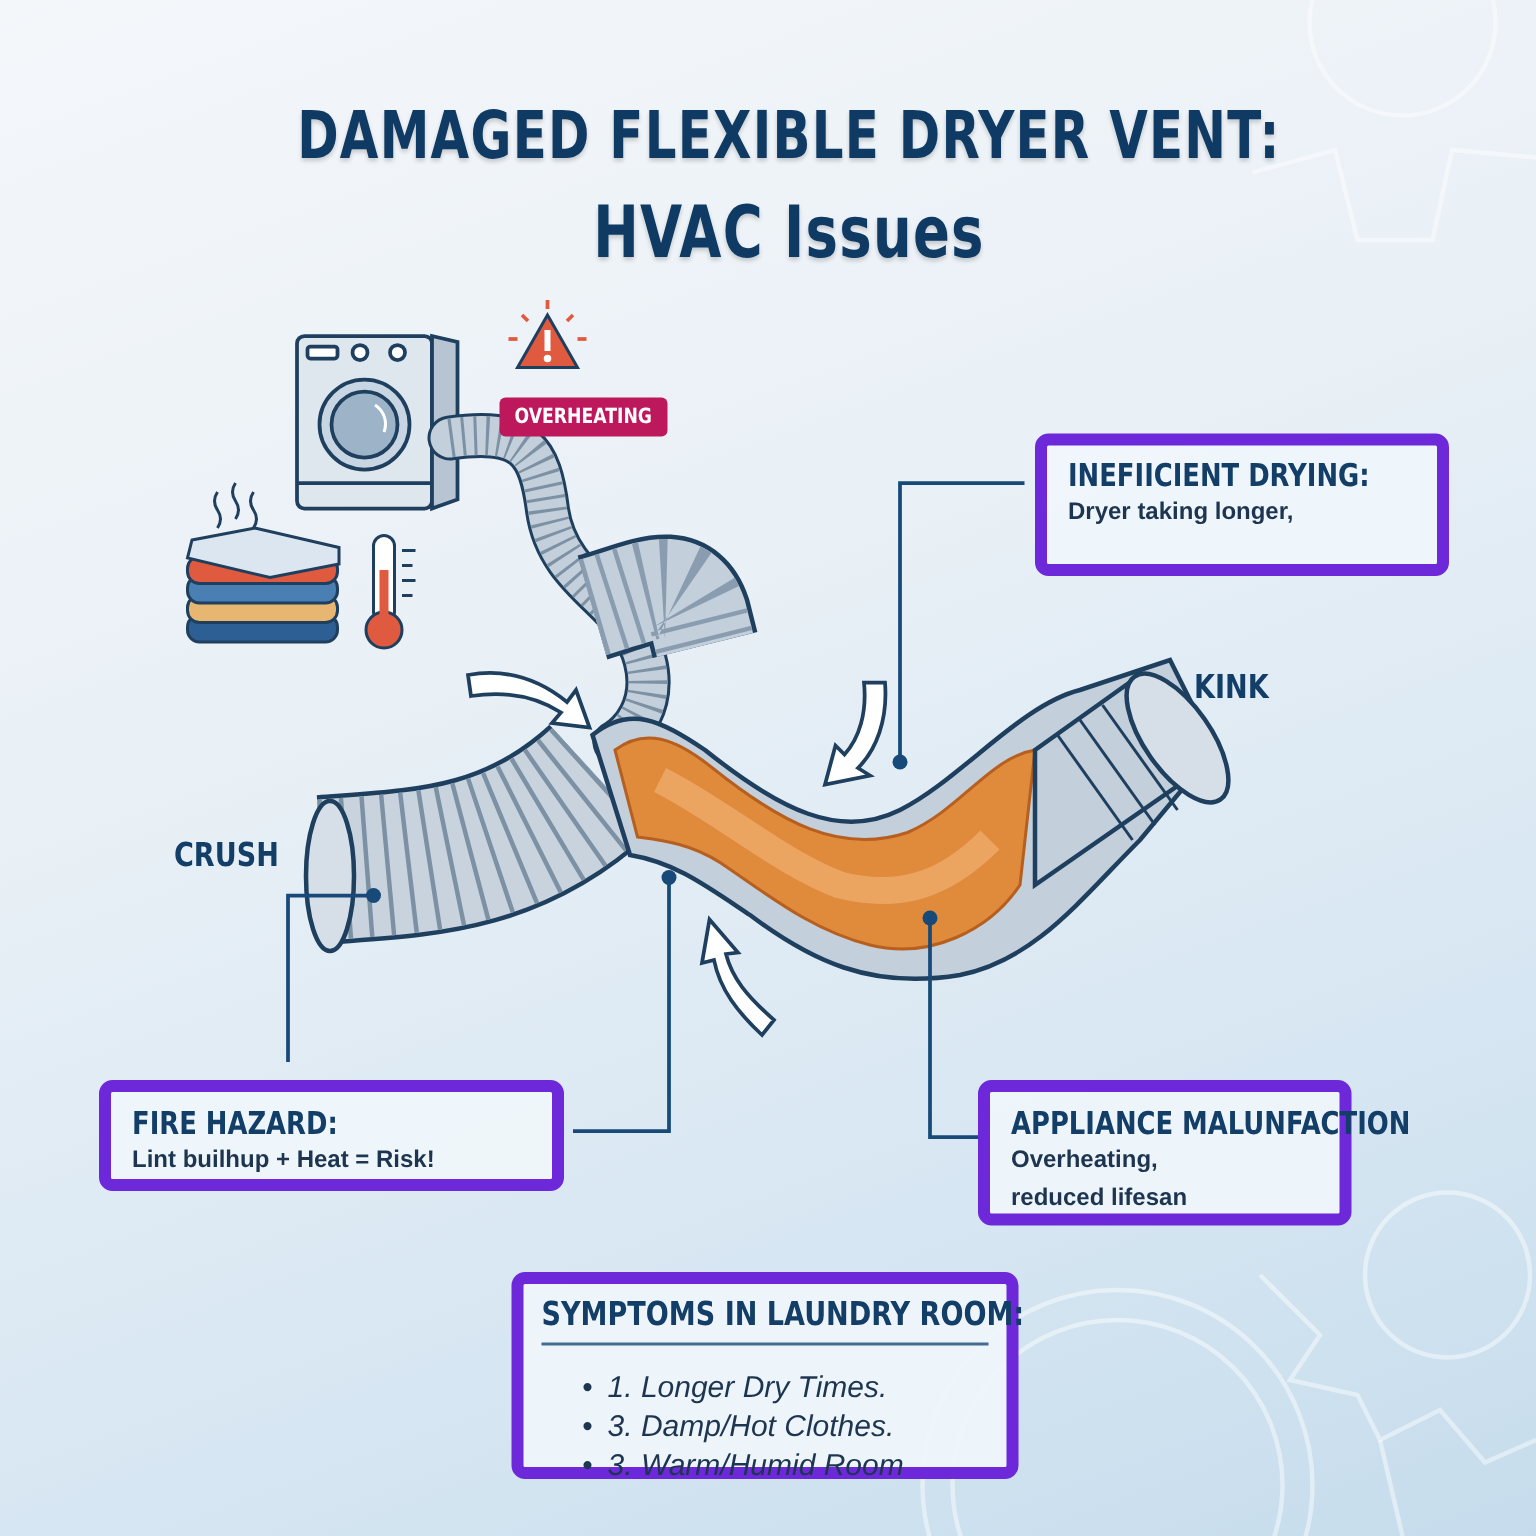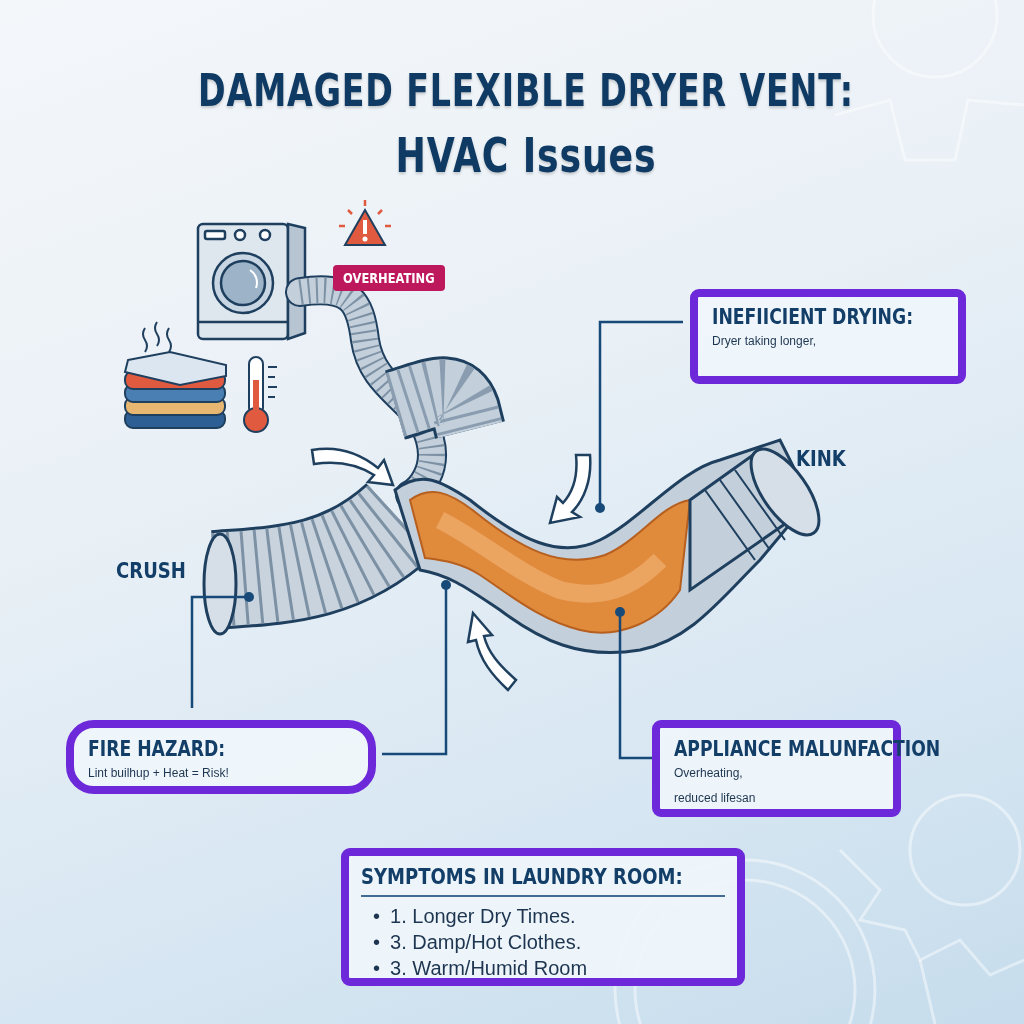--- a/index.html
+++ b/index.html
@@ -21,33 +21,33 @@
   .box {
     position: absolute; background: rgba(240,246,251,0.92);
     border: 8px solid #6d28d9; border-radius: 9px; box-sizing: border-box;
     color: #173a5c;
   }
   .box .head {
     display: block; font-family: "DejaVu Sans", sans-serif; font-weight: bold;
     color: #123e68; font-size: 21px; transform: scaleX(0.82); transform-origin: left;
     white-space: nowrap;
   }
-  .box .body { display: block; font-size: 12px; line-height: 25px; color: #1d3550; }
+  .box .body { display: block; font-size: 16px; line-height: 25px; color: #1d3550; font-weight: bold; }
   .label {
     position: absolute; font-family: "DejaVu Sans", sans-serif; font-weight: bold;
     color: #123e68; font-size: 22px; transform: scaleX(0.82); transform-origin: left;
   }
   .badge {
     position: absolute; left: 333px; top: 265px; width: 112px; height: 26px;
     background: #be185d; border-radius: 4px; color: #fff;
     font-family: "DejaVu Sans", sans-serif; font-weight: bold; font-size: 14px;
     display: flex; align-items: center; justify-content: center;
   }
   .badge span { transform: scaleX(0.82); display: inline-block; }
-  .symptoms ul { list-style: none; margin: 0; padding: 0; }
+  .symptoms ul { list-style: none; margin: 15px; padding: 0; font-style: italic; }
   .symptoms li { font-size: 20px; line-height: 26px; color: #1d3550; }
   .symptoms li::before { content: "\2022"; margin-right: 10px; }
 </style>
 </head>
 <body>
 
 <svg class="art" width="1024" height="1024" viewBox="0 0 1024 1024">
 
   <g fill="none" stroke="#ffffff" stroke-opacity="0.45" stroke-width="3">
     <circle cx="935" cy="15" r="62"></circle>
@@ -164,32 +164,32 @@
 </div>
 
 <div class="label" style="left:116px; top:558px;">CRUSH</div>
 <div class="label" style="left:796px; top:446px;">KINK</div>
 
 <div class="box" style="left:690px; top:289px; width:276px; height:95px; padding:8px 0 0 14px;">
   <span class="head">INEFIICIENT DRYING:</span>
   <span class="body">Dryer taking longer,</span>
 </div>
 
-<div class="box" style="left:66px; top:720px; width:310px; height:74px; padding:9px 0 0 14px;border-radius:28px;">
+<div class="box" style="left:66px; top:720px; width:310px; height:74px; padding:9px 0 0 14px;">
   <span class="head">FIRE HAZARD:</span>
   <span class="body">Lint builhup + Heat = Risk!</span>
 </div>
 
 <div class="box" style="left:652px; top:720px; width:249px; height:97px; padding:9px 0 0 14px;">
   <span class="head">APPLIANCE MALUNFACTION</span>
   <span class="body">Overheating,</span>
   <span class="body">reduced lifesan</span>
 </div>
 
-<div class="box symptoms" style="left:341px; top:848px; width:404px; height:138px; padding:8px 0 0 12px;">
+<div class="box symptoms" style="left:341px; top:848px; width:338px; height:138px; padding:8px 0 0 12px;">
   <span class="head" style="font-size:22px;">SYMPTOMS IN LAUNDRY ROOM:</span>
   <div style="height:2px; background:#174a78; margin:6px 12px 6px 0; opacity:0.8;"></div>
   <ul style="padding-left:12px;">
     <li>1. Longer Dry Times.</li>
     <li>3. Damp/Hot Clothes.</li>
     <li>3. Warm/Humid Room</li>
   </ul>
 </div>
 
 </body></html>

